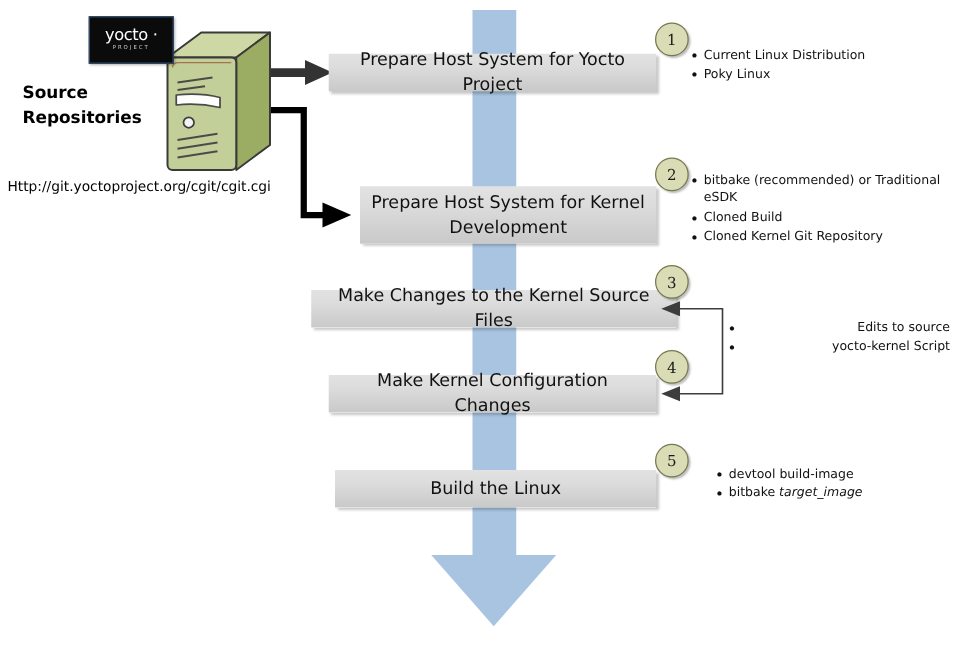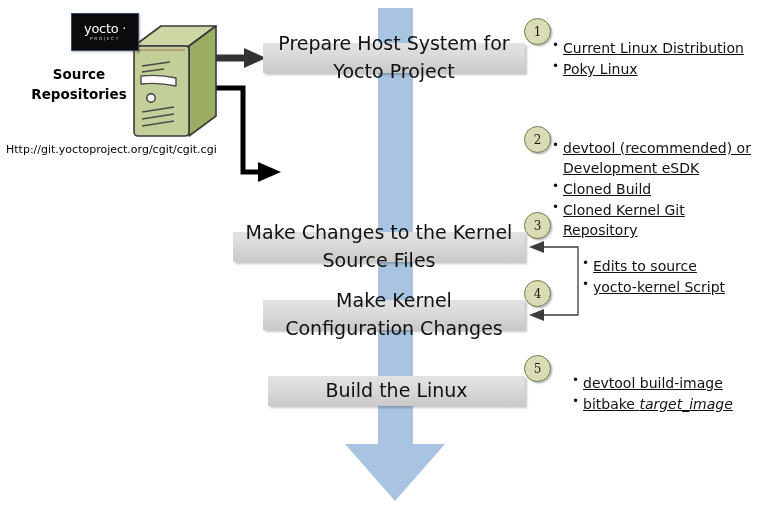--- a/index.html
+++ b/index.html
@@ -46,30 +46,30 @@
   
   .pbox {
     position: absolute;
     box-sizing: border-box;
     background: linear-gradient(to bottom, #e2e2e2 0%, #dcdcdc 35%, #c9c9c9 100%);
     box-shadow: 2px 2px 2px rgba(0,0,0,0.22);
     display: flex;
     align-items: center;
     justify-content: center;
     text-align: center;
-    font-size: 19px;
+    font-size: 14px;
     color: #111;
     line-height: 1.45;
     z-index: 3;
     padding: 0 6px;
   }
 
   #box1 { left: 263px; top: 43px;  width: 262px; height: 30px; }
   #box2 { left: 288px; top: 149px; width: 237px; height: 46px; }
-  #box3 { left: 233px; top: 232px; width: 292px; height: 30px; }
+  #box3 { left: 249px; top: 232px; width: 292px; height: 30px; }
   #box4 { left: 263px; top: 300px; width: 262px; height: 30px; }
   #box5 { left: 268px; top: 376px; width: 257px; height: 30px; }
 
   
   .badge {
     position: absolute;
     width: 25px;
     height: 25px;
     border-radius: 50%;
     background: #d9dcb4;
@@ -85,25 +85,24 @@
   }
   #badge1 { left: 524px; top: 18px; }
   #badge2 { left: 524px; top: 126px; }
   #badge3 { left: 524px; top: 212px; }
   #badge4 { left: 524px; top: 280px; }
   #badge5 { left: 524px; top: 355px; }
 
   
   .notes {
     position: absolute;
-    font-size: 14px;
+    font-size: 10px;
     line-height: 1.43;
     color: #111;
     z-index: 4;
-    text-decoration: underline;
   }
   .notes ul {
     margin: 0;
     padding: 0 0 0 13px;
     list-style: none;
   }
   .notes li {
     position: relative;
     margin: 0 0 1px 0;
   }
@@ -112,21 +111,21 @@
     position: absolute;
     left: -11px;
     top: -1px;
     font-size: 12px;
     color: #111;
   }
   .notes li i { font-style: italic; }
 
   #notes1 { left: 550px; top: 38px;  width: 212px; }
   #notes2 { left: 550px; top: 138px; width: 212px; }
-  #notes34{ left: 580px; top: 256px; width: 180px; }
+  #notes34{ left: 580px; top: 256px; width: 180px; text-align: right; }
   #notes5 { left: 570px; top: 373px; width: 212px; }
 
   
   #yocto-logo {
     position: absolute;
     left: 71px;
     top: 13px;
     width: 66px;
     height: 36px;
     background: #0b0b0b;
@@ -151,21 +150,20 @@
     letter-spacing: 1.6px;
     line-height: 1;
     margin-top: 2px;
   }
 
   #src-label {
     position: absolute;
     left: 18px;
     top: 64px;
     width: 122px;
-    text-align: center;
     font-size: 13.5px;
     font-weight: bold;
     line-height: 1.5;
     color: #000;
     z-index: 4;
   }
   #src-url {
     position: absolute;
     left: 6px;
     top: 143px;
@@ -236,20 +234,21 @@
     <span class="yl-sub">PROJECT</span>
   </div>
 
   <div id="src-label">
     <div>Source</div>
     <div>Repositories</div>
   </div>
   <div id="src-url">Http://git.yoctoproject.org/cgit/cgit.cgi</div>
 
   <div class="pbox" id="box1">Prepare Host System for Yocto Project</div>
+  <div class="pbox" id="box2">Prepare Host System for Kernel Development</div>
   <div class="pbox" id="box3">Make Changes to the Kernel Source Files</div>
   <div class="pbox" id="box4">Make Kernel Configuration Changes</div>
   <div class="pbox" id="box5">Build the Linux</div>
 
   <div class="badge" id="badge1">1</div>
   <div class="badge" id="badge2">2</div>
   <div class="badge" id="badge3">3</div>
   <div class="badge" id="badge4">4</div>
   <div class="badge" id="badge5">5</div>
 
@@ -261,21 +260,21 @@
 
   <div class="notes" id="notes1">
     <ul>
       <li>Current Linux Distribution</li>
       <li>Poky Linux</li>
     </ul>
   </div>
 
   <div class="notes" id="notes2">
     <ul>
-      <li>devtool (recommended) or Development eSDK</li>
+      <li>bitbake (recommended) or Traditional eSDK</li>
       <li>Cloned Build</li>
       <li>Cloned Kernel Git Repository</li>
     </ul>
   </div>
 
   <div class="notes" id="notes34">
     <ul>
       <li>Edits to source</li>
       <li>yocto-kernel Script</li>
     </ul>

